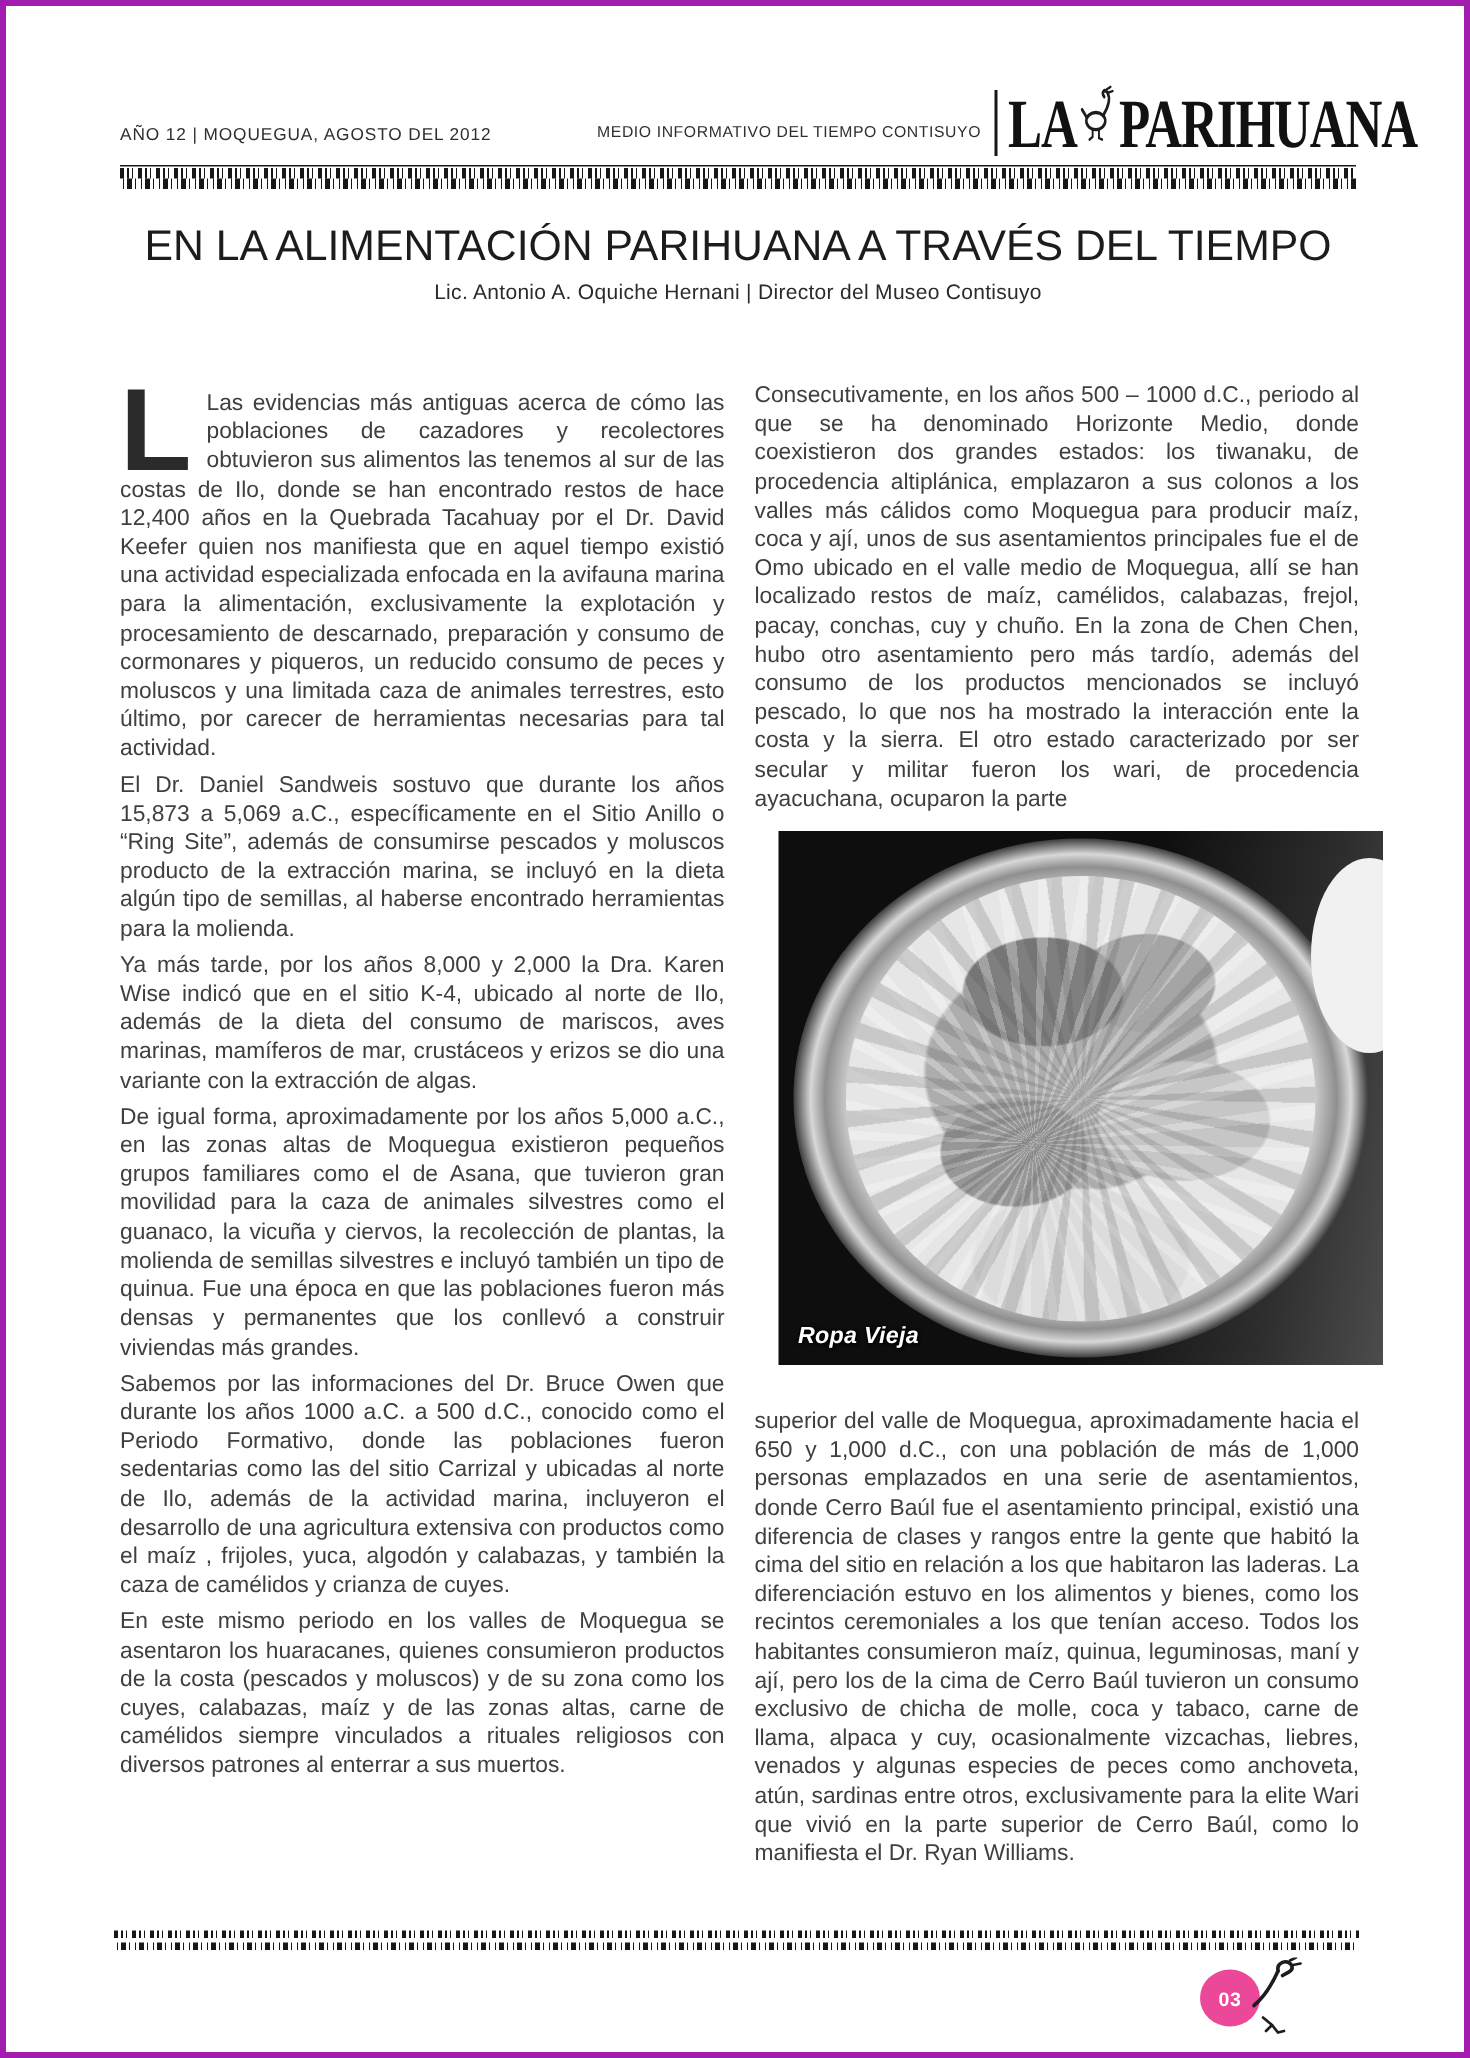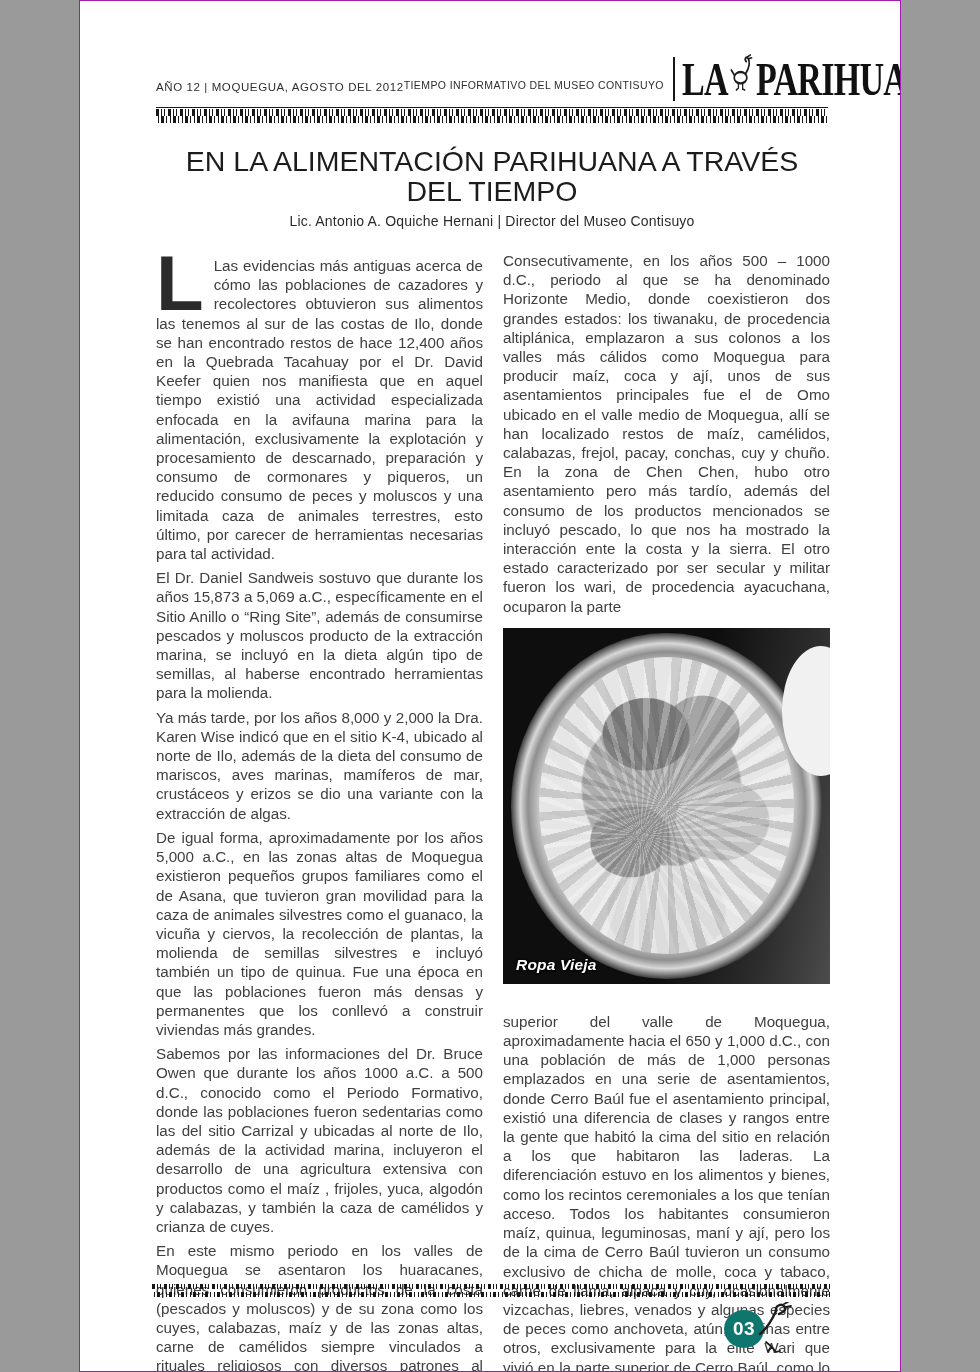--- a/index.html
+++ b/index.html
@@ -1,21 +1,21 @@
 <!DOCTYPE html>
 <html><head>
 <meta charset="utf-8">
 <style>
   html,body{margin:0;padding:0;background:#9a9a9a;}
   .page{
     position:relative;
-    width:822px;height:1372px;
+    width:980px;height:1372px;
     margin:0 auto;
     background:#fff;
-    border:1px solid #a21caf;
+    border:4px solid #a21caf;
     box-sizing:border-box;
     overflow:hidden;
     font-family:"Liberation Sans",sans-serif;
     color:#404040;
   }
   
   .hdr{
     position:absolute;left:76px;right:72px;top:52px;
     display:flex;justify-content:space-between;align-items:flex-end;
   }
@@ -120,36 +120,36 @@
   
   .page-footer{position:absolute;left:72px;right:70px;top:1281px;}
   .page-footer .band{height:17px;background-position:0 2px,0 10px;}
   .badge-row{
     display:flex;justify-content:flex-end;align-items:flex-start;
     margin-top:5px;padding-right:36px;
   }
   .pagenum-wrap{position:relative;width:70px;height:52px;}
   .pagenum{
     position:absolute;left:0;top:6px;width:40px;height:38px;border-radius:50%;
-    background:#0f766e;color:#fff;font-weight:bold;font-size:19px;
+    background:#ec4899;color:#fff;font-weight:bold;font-size:13px;
     display:flex;align-items:center;justify-content:center;letter-spacing:.5px;
   }
   .footer-bird{position:absolute;left:30px;top:-2px;}
   svg .ln{fill:none;stroke:#1d1d1d;stroke-width:2.4;stroke-linecap:round;}
   svg .ln-thin{fill:none;stroke:#1d1d1d;stroke-width:1.8;stroke-linecap:round;}
 </style>
 </head>
 <body>
 
 <div class="page">
 
   <header class="hdr">
     <div class="edition">AÑO 12 | MOQUEGUA, AGOSTO DEL 2012</div>
     <div class="hdr-right">
-      <div class="tagline">TIEMPO INFORMATIVO DEL MUSEO CONTISUYO</div>
+      <div class="tagline">MEDIO INFORMATIVO DEL TIEMPO CONTISUYO</div>
       <div class="mast-divider"></div>
       <div class="masthead-box">
         <div class="masthead">
           <span>LA</span>
           <span class="bird">
             <svg width="34" height="38" viewBox="0 0 34 40">
               <ellipse class="ln" cx="15" cy="26" rx="9" ry="6"></ellipse>
               <path class="ln" d="M6 23 L2 18"></path>
               <path class="ln" d="M22 22 C27 16 29 10 26 6 C23 3 20 6 23 9"></path>
               <path class="ln-thin" d="M25 4 L29 2 M27 6 L31 5"></path>
@@ -176,21 +176,21 @@
       <p><span class="dropcap">L</span></p>
       <p>Las evidencias más antiguas acerca de cómo las poblaciones de cazadores y recolectores obtuvieron sus alimentos las tenemos al sur de las costas de Ilo, donde se han encontrado restos de hace 12,400 años en la Quebrada Tacahuay por el Dr. David Keefer quien nos manifiesta que en aquel tiempo existió una actividad especializada enfocada en la avifauna marina para la alimentación, exclusivamente la explotación y procesamiento de descarnado, preparación y consumo de cormonares y piqueros, un reducido consumo de peces y moluscos y una limitada caza de animales terrestres, esto último, por carecer de herramientas necesarias para tal actividad.</p>
       <p>El Dr. Daniel Sandweis sostuvo que durante los años 15,873 a 5,069 a.C., específicamente en el Sitio Anillo o “Ring Site”, además de consumirse pescados y moluscos producto de la extracción marina, se incluyó en la dieta algún tipo de semillas, al haberse encontrado herramientas para la molienda.</p>
       <p>Ya más tarde, por los años 8,000 y 2,000 la Dra. Karen Wise indicó que en el sitio K-4, ubicado al norte de Ilo, además de la dieta del consumo de mariscos, aves marinas, mamíferos de mar, crustáceos y erizos se dio una variante con la extracción de algas.</p>
       <p>De igual forma, aproximadamente por los años 5,000 a.C., en las zonas altas de Moquegua existieron pequeños grupos familiares como el de Asana, que tuvieron gran movilidad para la caza de animales silvestres como el guanaco, la vicuña y ciervos, la recolección de plantas, la molienda de semillas silvestres e incluyó también un tipo de quinua. Fue una época en que las poblaciones fueron más densas y permanentes que los conllevó a construir viviendas más grandes.</p>
       <p>Sabemos por las informaciones del Dr. Bruce Owen que durante los años 1000 a.C. a 500 d.C., conocido como el Periodo Formativo, donde las poblaciones fueron sedentarias como las del sitio Carrizal y ubicadas al norte de Ilo, además de la actividad marina, incluyeron el desarrollo de una agricultura extensiva con productos como el maíz , frijoles, yuca, algodón y calabazas, y también la caza de camélidos y crianza de cuyes.</p>
       <p>En este mismo periodo en los valles de Moquegua se asentaron los huaracanes, quienes consumieron productos de la costa (pescados y moluscos) y de su zona como los cuyes, calabazas, maíz y de las zonas altas, carne de camélidos siempre vinculados a rituales religiosos con diversos patrones al enterrar a sus muertos.</p>
     </div>
     <div class="col">
       <p>Consecutivamente, en los años 500 – 1000 d.C., periodo al que se ha denominado Horizonte Medio, donde coexistieron dos grandes estados: los tiwanaku, de procedencia altiplánica, emplazaron a sus colonos a los valles más cálidos como Moquegua para producir maíz, coca y ají, unos de sus asentamientos principales fue el de Omo ubicado en el valle medio de Moquegua, allí se han localizado restos de maíz, camélidos, calabazas, frejol, pacay, conchas, cuy y chuño. En la zona de Chen Chen, hubo otro asentamiento pero más tardío, además del consumo de los productos mencionados se incluyó pescado, lo que nos ha mostrado la interacción ente la costa y la sierra. El otro estado caracterizado por ser secular y militar fueron los wari, de procedencia ayacuchana, ocuparon la parte</p>
-      <figure class="photo" style="margin-left:0;margin-right:0;">
+      <figure class="photo" style="margin-left:16px;margin-right:0;">
         <div class="plate">
           <div class="food"></div>
         </div>
         <div class="side-dish"></div>
         <figcaption class="photo-caption">Ropa Vieja</figcaption>
       </figure>
       <p>superior del valle de Moquegua, aproximadamente hacia el 650 y 1,000 d.C., con una población de más de 1,000 personas emplazados en una serie de asentamientos, donde Cerro Baúl fue el asentamiento principal, existió una diferencia de clases y rangos entre la gente que habitó la cima del sitio en relación a los que habitaron las laderas. La diferenciación estuvo en los alimentos y bienes, como los recintos ceremoniales a los que tenían acceso. Todos los habitantes consumieron maíz, quinua, leguminosas, maní y ají, pero los de la cima de Cerro Baúl tuvieron un consumo exclusivo de chicha de molle, coca y tabaco, carne de llama, alpaca y cuy, ocasionalmente vizcachas, liebres, venados y algunas especies de peces como anchoveta, atún, sardinas entre otros, exclusivamente para la elite Wari que vivió en la parte superior de Cerro Baúl, como lo manifiesta el Dr. Ryan Williams.</p>
     </div>
   </main>
 

